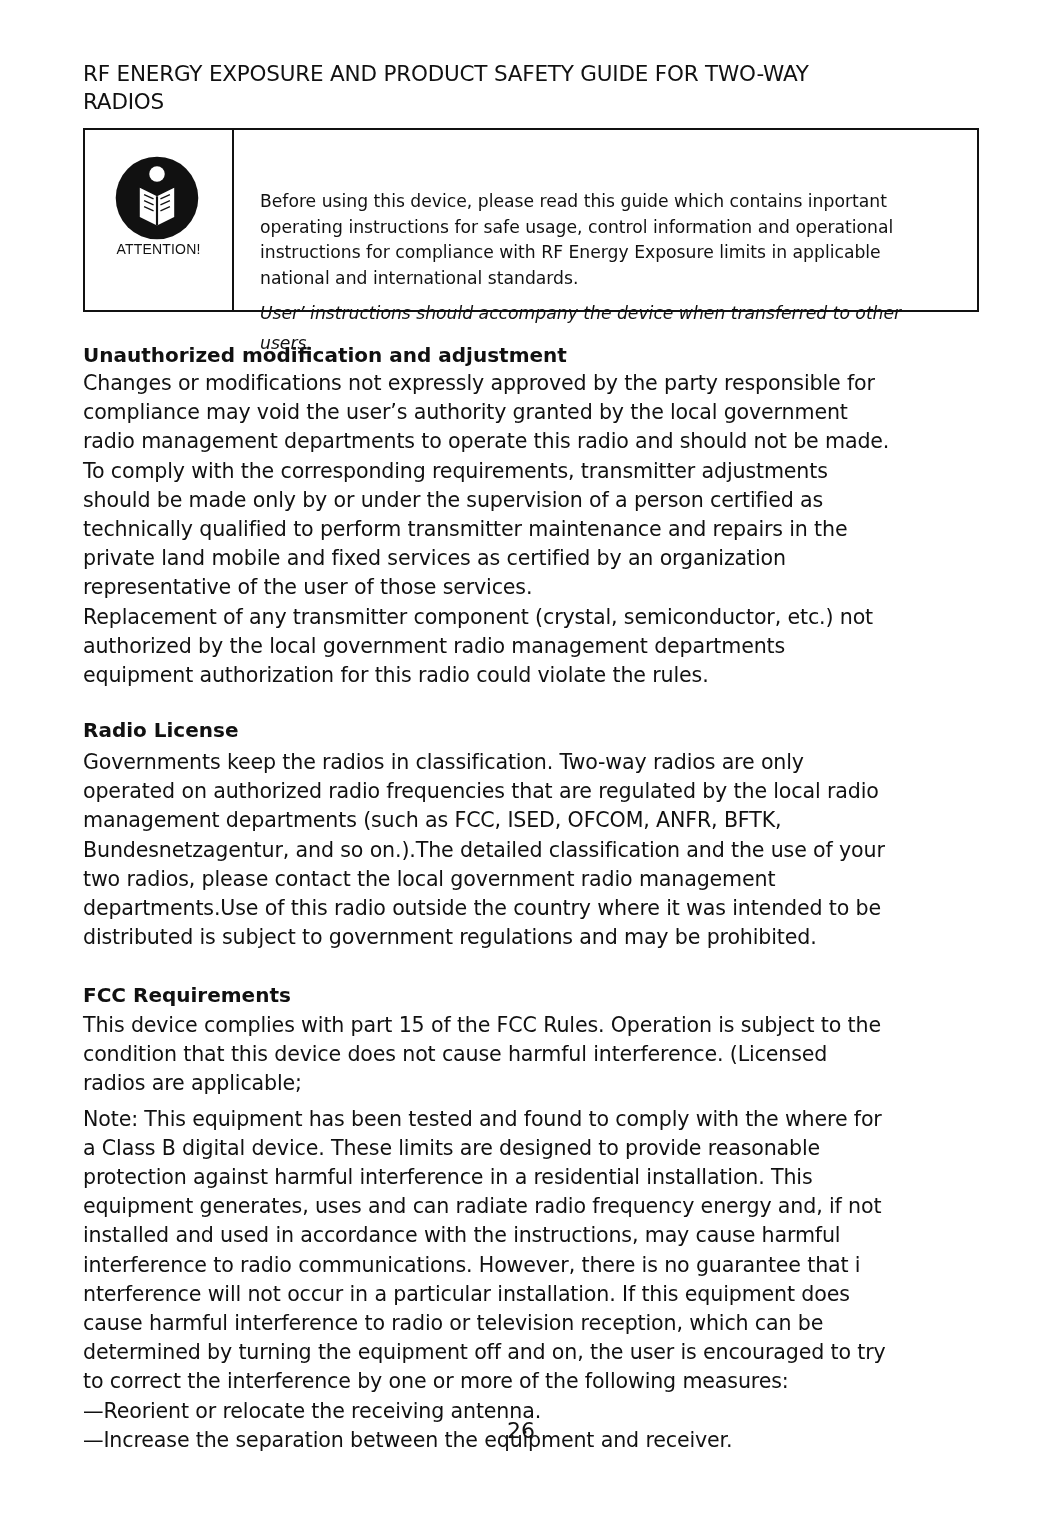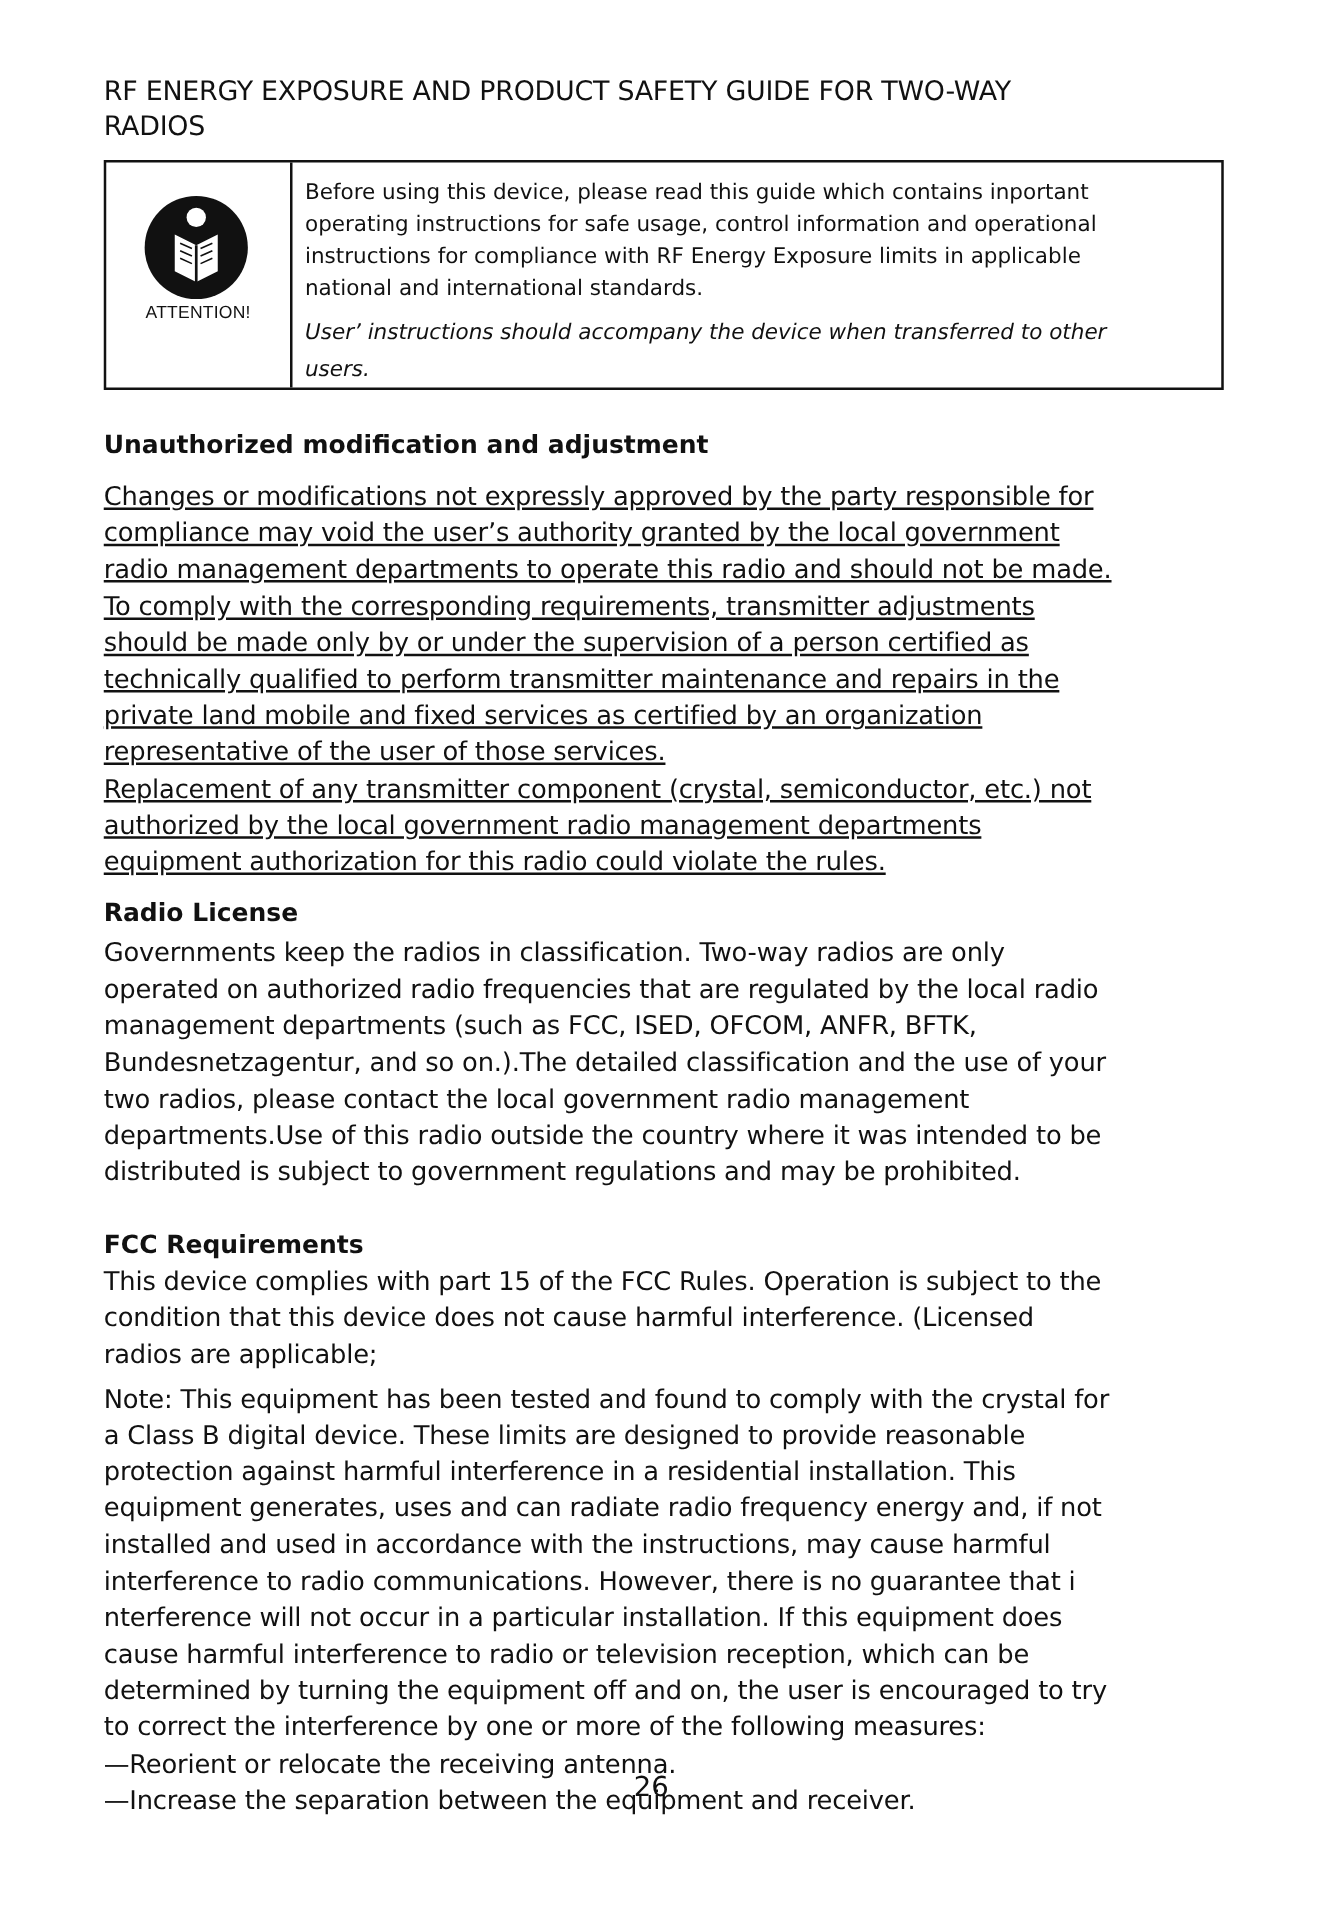--- a/index.html
+++ b/index.html
@@ -6,21 +6,21 @@
   body { width: 1062px; height: 1535px; position: relative; overflow: hidden;
          font-family: "DejaVu Sans", sans-serif; color: #111; }
   .title { position: absolute; left: 83px; top: 60px; width: 880px;
            font-weight: normal; font-size: 21.5px; line-height: 28px; letter-spacing: -0.2px; }
   .attn-box { position: absolute; left: 83px; top: 128px; width: 896px; height: 184px;
               border: 2px solid #111; box-sizing: border-box; display: flex; }
   .attn-left { width: 147px; border-right: 2px solid #111; position: relative; }
   .attn-icon { position: absolute; left: 29px; top: 25px; width: 86px; height: 86px; }
   .attn-label { position: absolute; left: 0; width: 147px; top: 111px; text-align: center;
                 font-family: Liberation Sans, sans-serif; font-size: 14px; letter-spacing: 0.2px; }
-  .attn-right { flex: 1; padding: 12px 0 0 10px; font-size: 17.2px; line-height: 25.5px; }
+  .attn-right { flex: 1; padding: 12px 0 0 26px; font-size: 17.2px; line-height: 25.5px; margin-top: 47px; }
   .attn-right p { margin: 0; }
   .attn-right p.second { margin-top: 7px; line-height: 30px; font-style: italic; }
   .section { position: absolute; left: 83px; width: 900px; }
   h2 { margin: 0; font-weight: bold; font-size: 20px; line-height: 28px; }
   .body { font-size: 20.6px; line-height: 29.2px; margin: 0; letter-spacing: -0.15px; }
   .body .line { display: block; white-space: nowrap; }
   .page-num { position: absolute; left: 0; width: 1042px; top: 1418px; text-align: center;
               font-size: 22px; }
 </style>
 </head>
@@ -52,21 +52,21 @@
     </p>
     <p class="second">
       <span style="display:block;white-space:nowrap">User’ instructions should accompany the device when transferred to other</span>
       <span style="display:block">users.</span>
     </p>
   </div>
 </div>
 
 <div class="section" style="top:341px;">
   <h2>Unauthorized modification and adjustment</h2>
-  <p class="body" style="margin-top:14px;text-decoration:underline;">
+  <p class="body" style="">
     <span class="line">Changes or modifications not expressly approved by the party responsible for</span>
     <span class="line">compliance may void the user’s authority granted by the local government</span>
     <span class="line">radio management departments to operate this radio and should not be made.</span>
     <span class="line">To comply with the corresponding requirements, transmitter adjustments</span>
     <span class="line">should be made only by or under the supervision of a person certified as</span>
     <span class="line">technically qualified to perform transmitter maintenance and repairs in the</span>
     <span class="line">private land mobile and fixed services as certified by an organization</span>
     <span class="line">representative of the user of those services.</span>
     <span class="line">Replacement of any transmitter component (crystal, semiconductor, etc.) not</span>
     <span class="line">authorized by the local government radio management departments</span>
@@ -88,21 +88,21 @@
 </div>
 
 <div class="section" style="top:981px;">
   <h2>FCC Requirements</h2>
   <p class="body" style="margin-top:2px;">
     <span class="line">This device complies with part 15 of the FCC Rules. Operation is subject to the</span>
     <span class="line">condition that this device does not cause harmful interference. (Licensed</span>
     <span class="line">radios are applicable;</span>
   </p>
   <p class="body" style="margin-top:6px;">
-    <span class="line">Note: This equipment has been tested and found to comply with the crystal for</span>
+    <span class="line">Note: This equipment has been tested and found to comply with the where for</span>
     <span class="line">a Class B digital device. These limits are designed to provide reasonable</span>
     <span class="line">protection against harmful interference in a residential installation. This</span>
     <span class="line">equipment generates, uses and can radiate radio frequency energy and, if not</span>
     <span class="line">installed and used in accordance with the instructions, may cause harmful</span>
     <span class="line">interference to radio communications. However, there is no guarantee that i</span>
     <span class="line">nterference will not occur in a particular installation. If this equipment does</span>
     <span class="line">cause harmful interference to radio or television reception, which can be</span>
     <span class="line">determined by turning the equipment off and on, the user is encouraged to try</span>
     <span class="line">to correct the interference by one or more of the following measures:</span>
     <span class="line">—Reorient or relocate the receiving antenna.</span>

